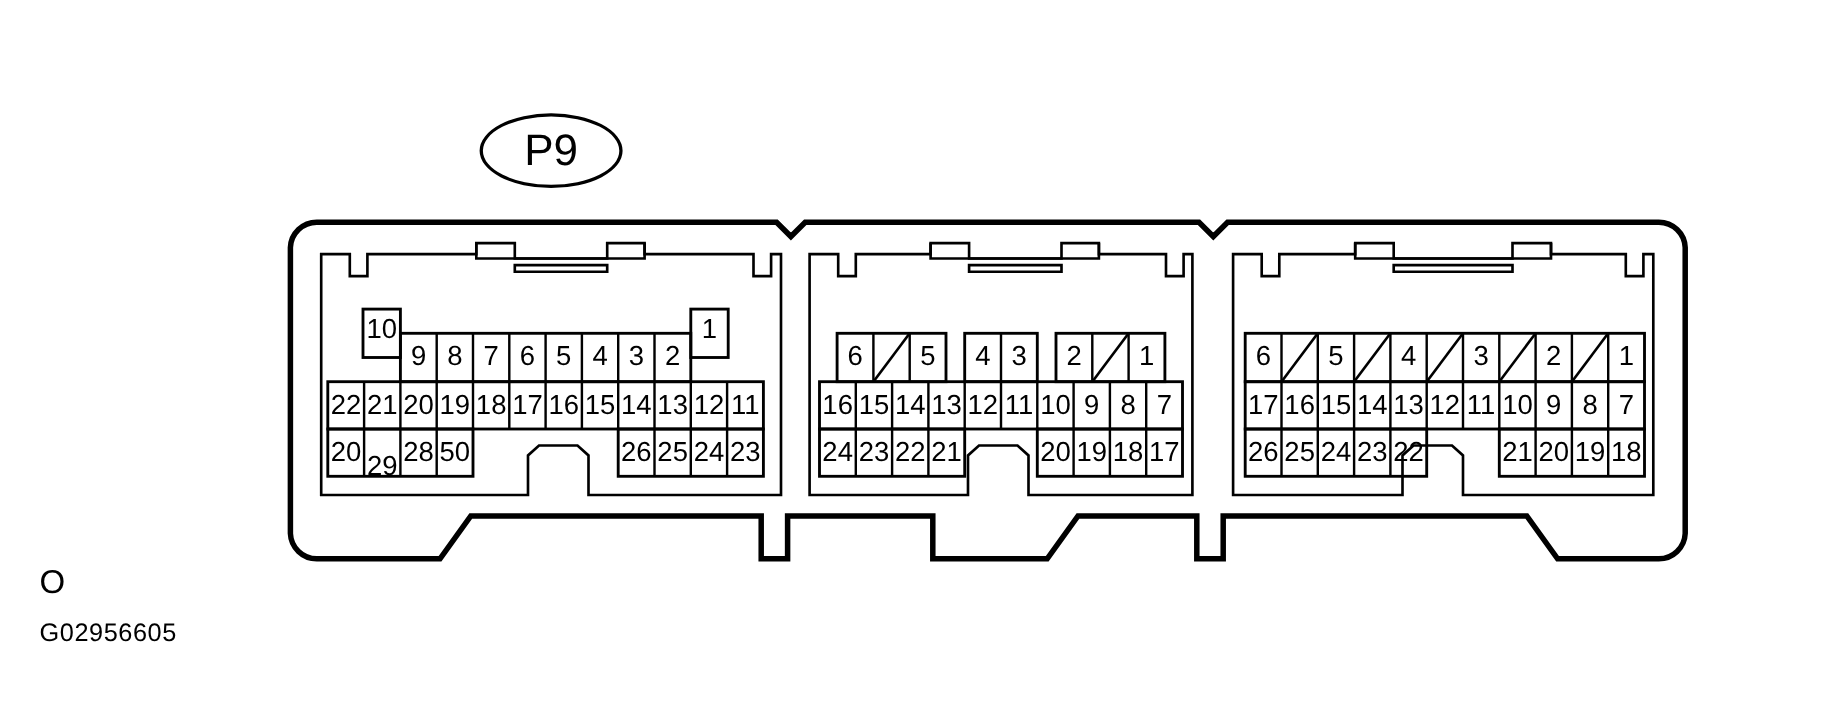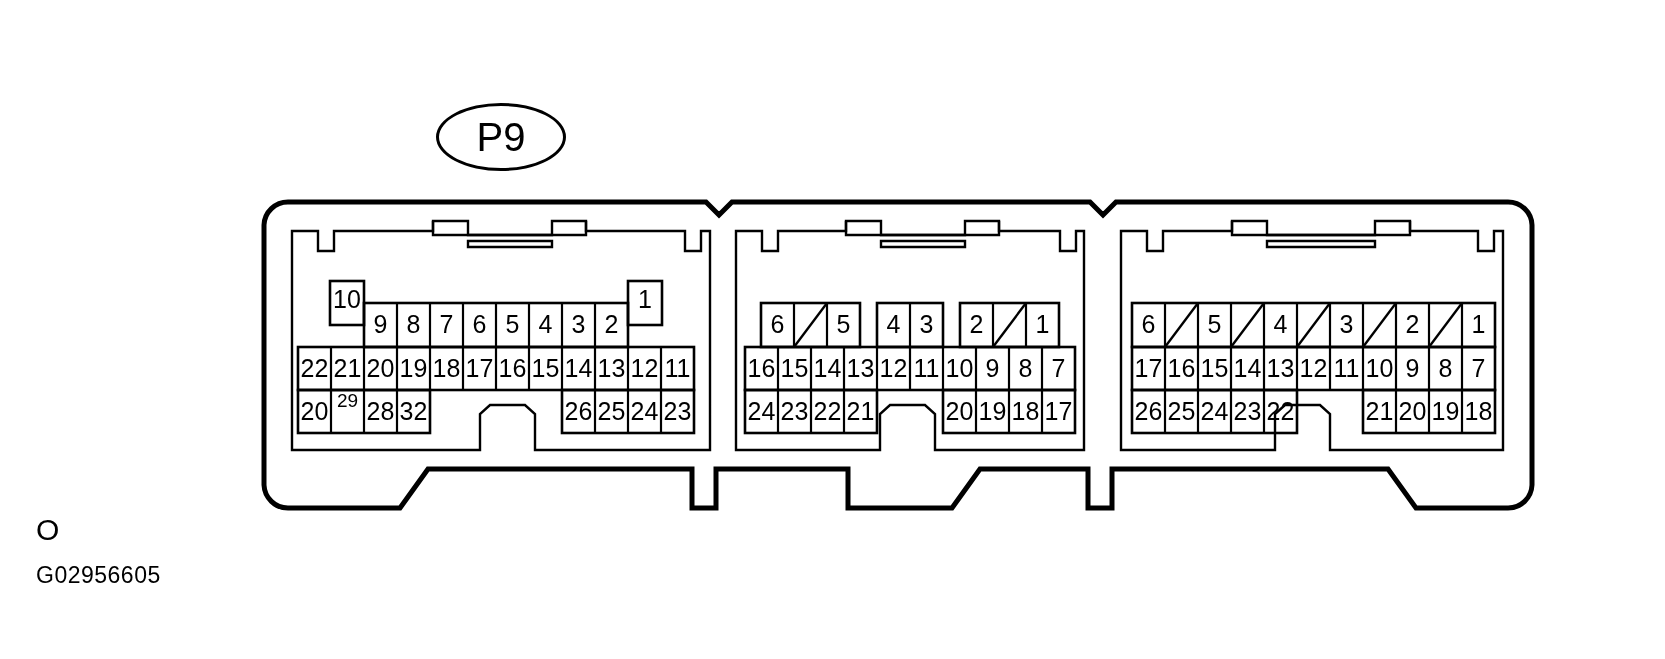--- a/index.html
+++ b/index.html
@@ -263,23 +263,23 @@
   <div class="pin-text" style="left:430px;top:321px;width:33px;font-size:25px;">18</div>
   <div class="pin-text" style="left:463px;top:321px;width:33px;font-size:25px;">17</div>
   <div class="pin-text" style="left:496px;top:321px;width:33px;font-size:25px;">16</div>
   <div class="pin-text" style="left:529px;top:321px;width:33px;font-size:25px;">15</div>
   <div class="pin-text" style="left:562px;top:321px;width:33px;font-size:25px;">14</div>
   <div class="pin-text" style="left:595px;top:321px;width:33px;font-size:25px;">13</div>
   <div class="pin-text" style="left:628px;top:321px;width:33px;font-size:25px;">12</div>
   <div class="pin-text" style="left:661px;top:321px;width:33px;font-size:25px;">11</div>
 
   <div class="pin-text" style="left:298px;top:364px;width:33px;font-size:25px;">20</div>
-  <div class="pin-text" style="left:331px;top:356px;width:33px;font-size:19px;">29</div>
+  <div class="pin-text" style="left:331px;top:377px;width:33px;font-size:25px;">29</div>
   <div class="pin-text" style="left:364px;top:364px;width:33px;font-size:25px;">28</div>
-  <div class="pin-text" style="left:397px;top:364px;width:33px;font-size:25px;">32</div>
+  <div class="pin-text" style="left:397px;top:364px;width:33px;font-size:25px;">50</div>
   <div class="pin-text" style="left:562px;top:364px;width:33px;font-size:25px;">26</div>
   <div class="pin-text" style="left:595px;top:364px;width:33px;font-size:25px;">25</div>
   <div class="pin-text" style="left:628px;top:364px;width:33px;font-size:25px;">24</div>
   <div class="pin-text" style="left:661px;top:364px;width:33px;font-size:25px;">23</div>
 
   <div class="pin-text" style="left:761px;top:277px;width:33px;font-size:25px;">6</div>
   <div class="pin-text" style="left:827px;top:277px;width:33px;font-size:25px;">5</div>
   <div class="pin-text" style="left:877px;top:277px;width:33px;font-size:25px;">4</div>
   <div class="pin-text" style="left:910px;top:277px;width:33px;font-size:25px;">3</div>
   <div class="pin-text" style="left:960px;top:277px;width:33px;font-size:25px;">2</div>

